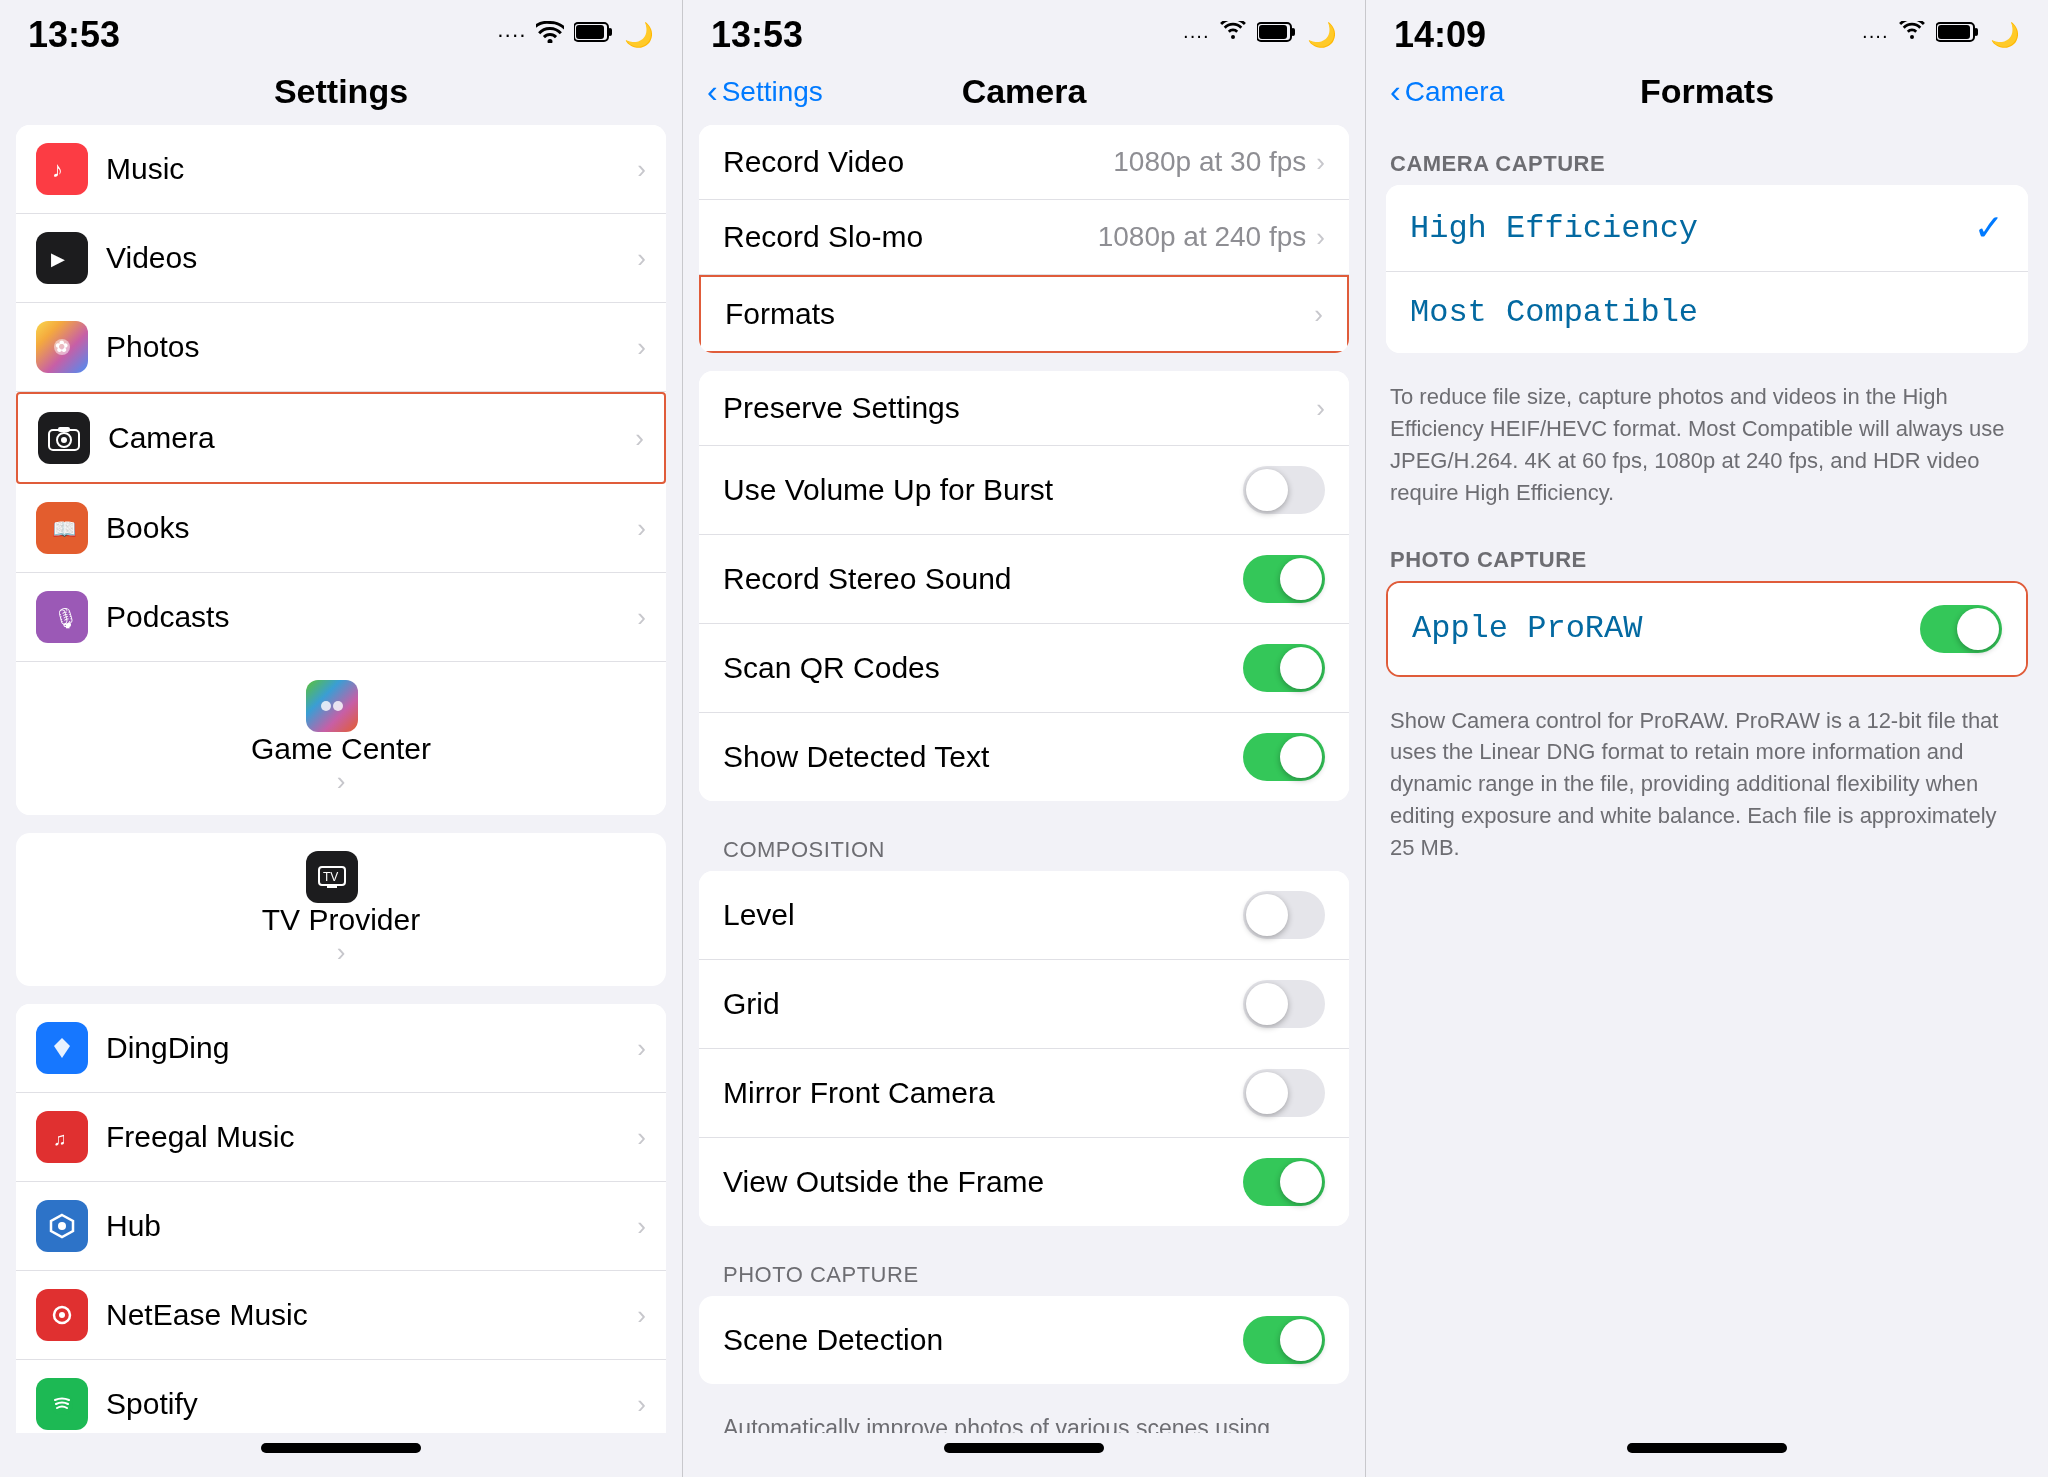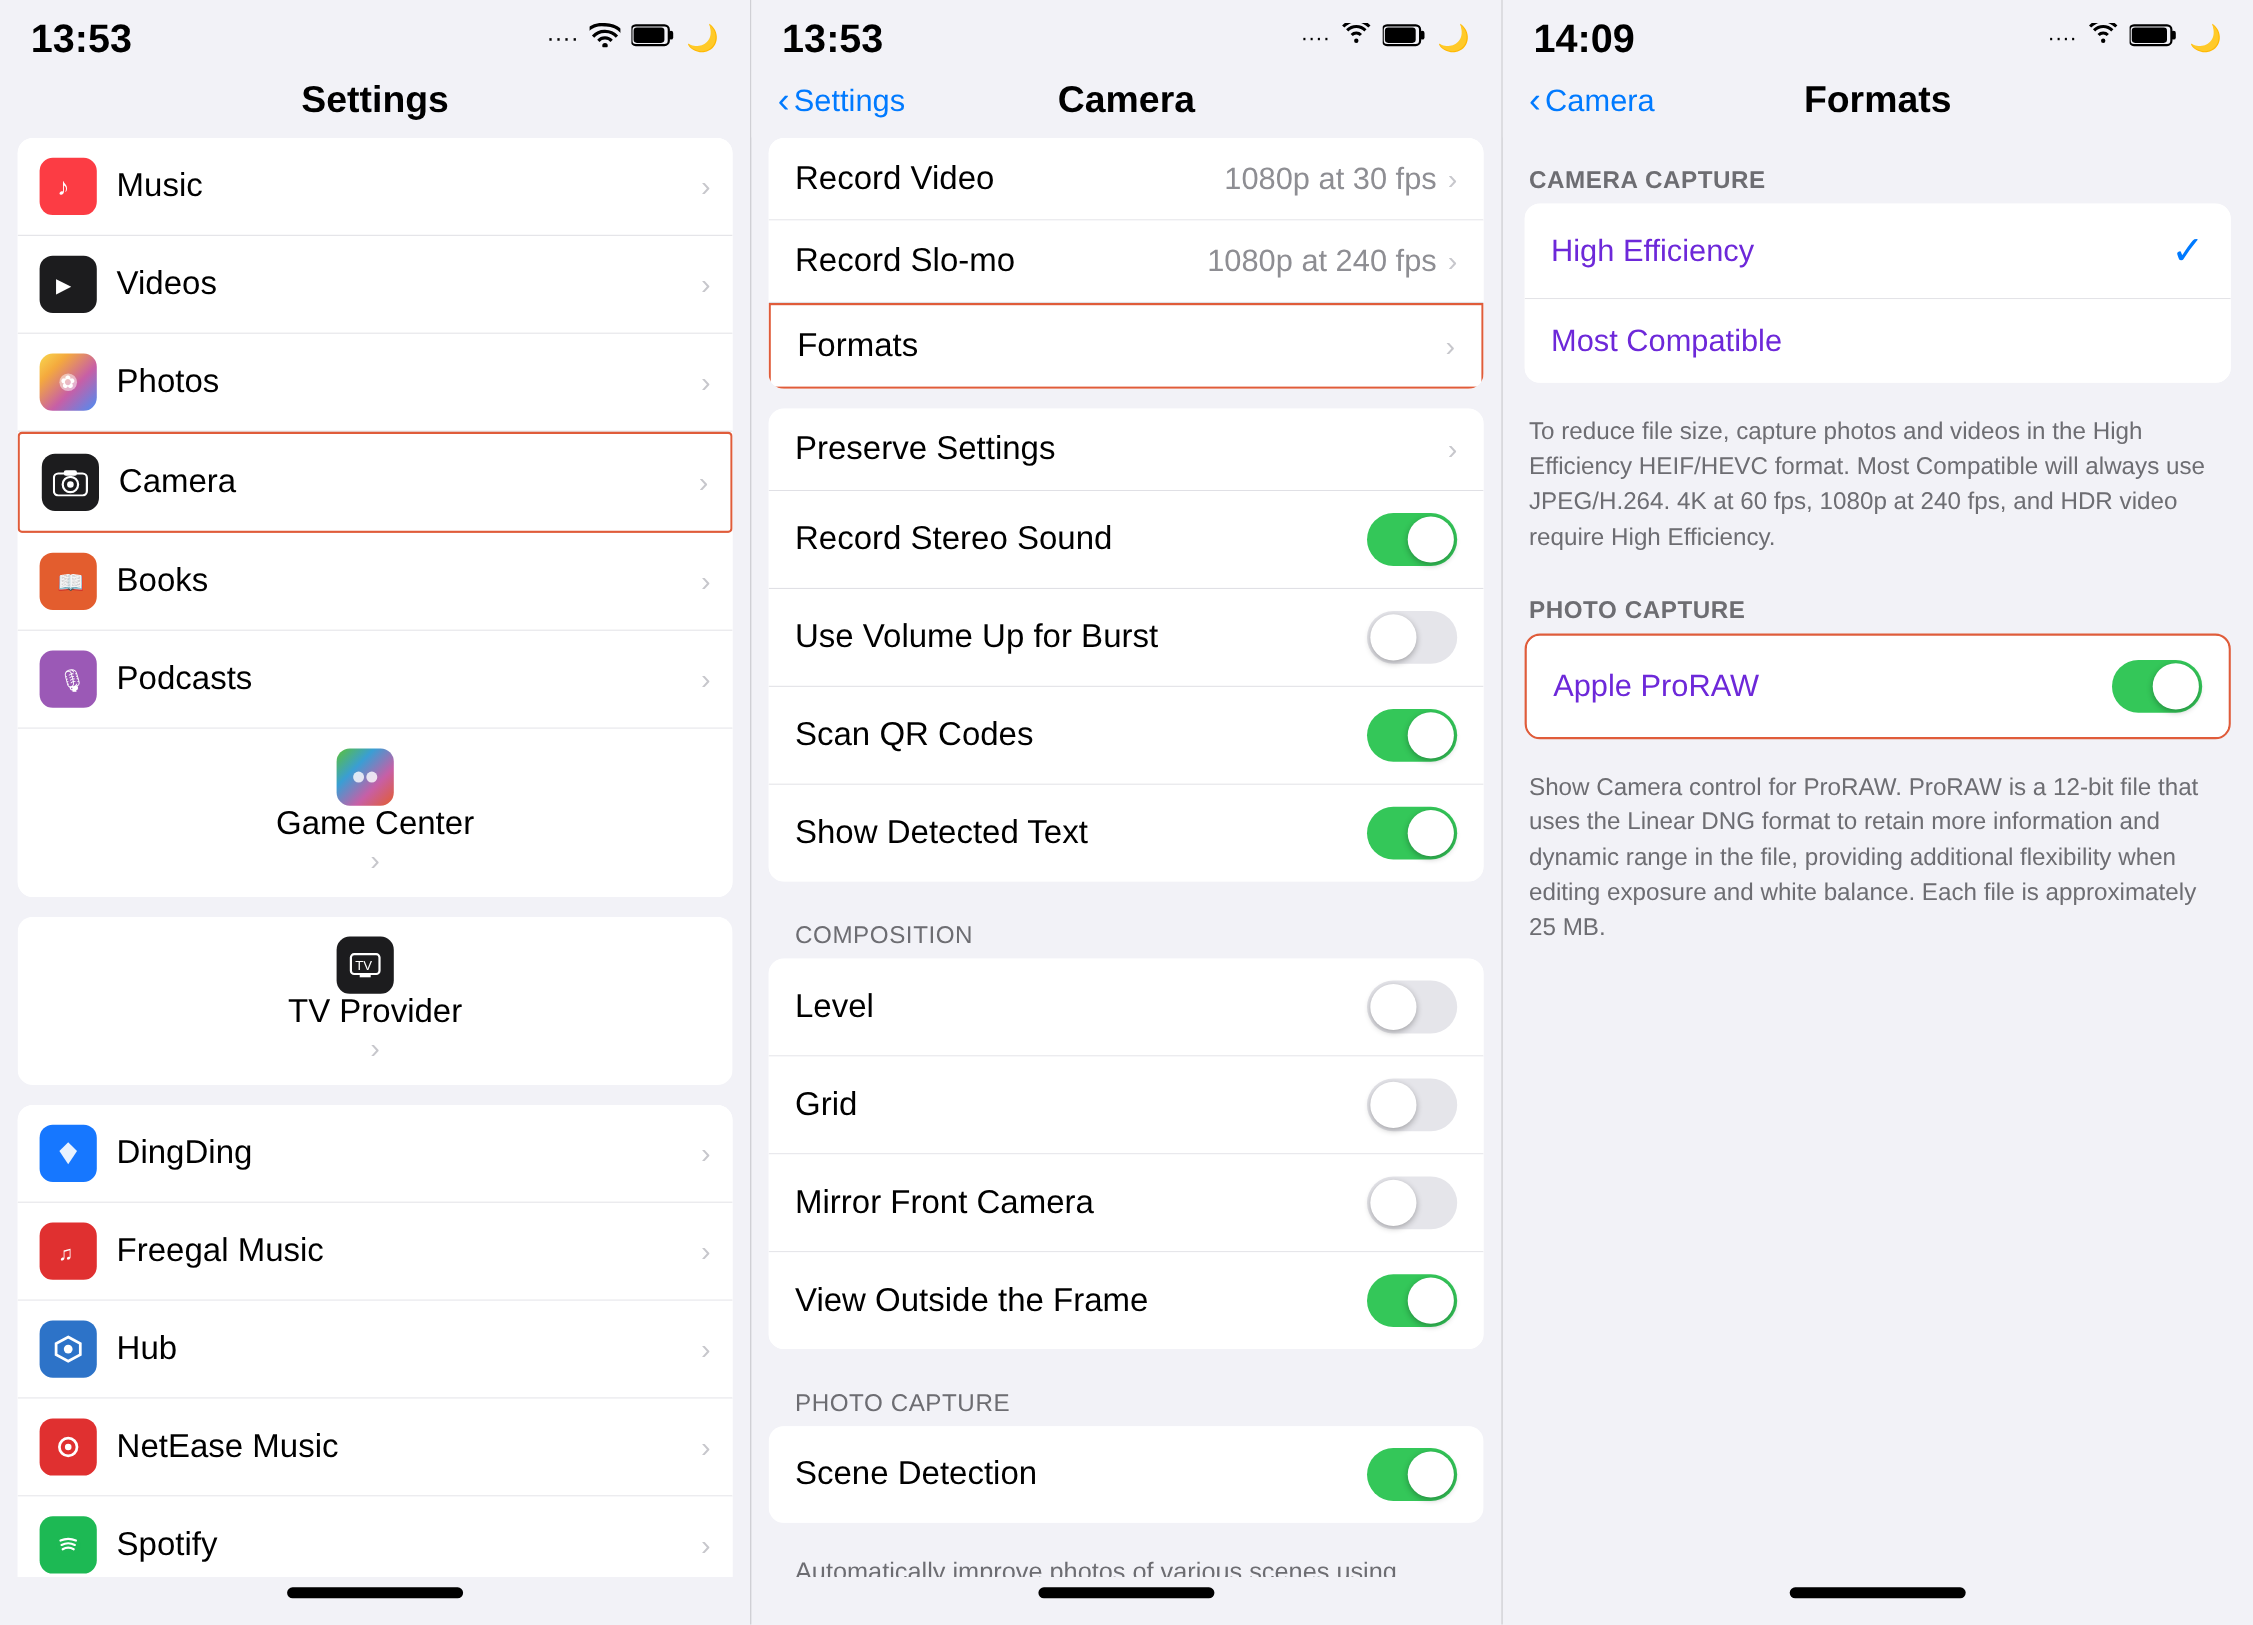--- a/index.html
+++ b/index.html
@@ -211,23 +211,24 @@
     .formats-item {
       display: flex;
       align-items: center;
       padding: 22px 24px;
       background: #fff;
       border-bottom: 0.5px solid #e0e0e5;
     }
     .formats-item:last-child { border-bottom: none; }
     .formats-item-label {
       flex: 1;
-      font-size: 28px;
-      color: #6d28d9;
+      font-size: 32px;
+      color: #0369a1;
       font-weight: 400;
+      font-family: Liberation Mono, monospace;
     }
     .checkmark {
       color: #007aff;
       font-size: 36px;
     }
     .formats-description {
       font-size: 22px;
       color: #6d6d72;
       padding: 10px 24px 20px;
       line-height: 1.45;
@@ -525,28 +526,28 @@
           <span class="chevron-right">›</span>
         </div>
       </div>
 
       <div class="section-group">
         <div class="camera-item">
           <span class="camera-item-label">Preserve Settings</span>
           <span class="chevron-right">›</span>
         </div>
         <div class="camera-item">
+          <span class="camera-item-label">Use Volume Up for Burst</span>
+          <div class="toggle off">
+              <div class="toggle-knob"></div>
+            </div>
+        </div>
+        <div class="camera-item">
           <span class="camera-item-label">Record Stereo Sound</span>
           <div class="toggle on">
-              <div class="toggle-knob"></div>
-            </div>
-        </div>
-        <div class="camera-item">
-          <span class="camera-item-label">Use Volume Up for Burst</span>
-          <div class="toggle off">
               <div class="toggle-knob"></div>
             </div>
         </div>
         <div class="camera-item">
           <span class="camera-item-label">Scan QR Codes</span>
           <div class="toggle on">
               <div class="toggle-knob"></div>
             </div>
         </div>
         <div class="camera-item">

